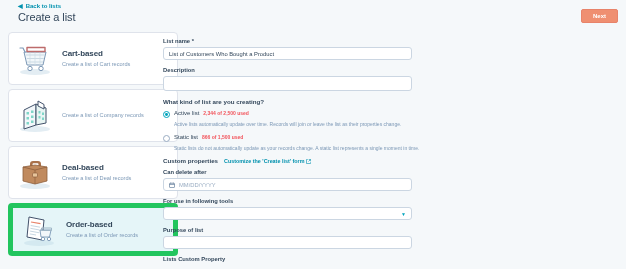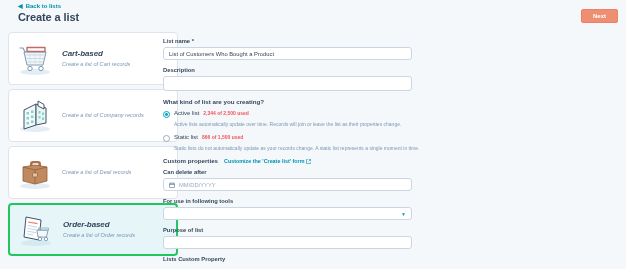--- a/index.html
+++ b/index.html
@@ -14,37 +14,37 @@
   
   .topbar { position: absolute; left: 0; top: 0; width: 626px; height: 30px; }
   .breadcrumb {
     position: absolute; left: 18px; top: 3px;
     display: flex; align-items: center; gap: 3px;
     font-size: 6px; color: #0091ae; font-weight: 600; cursor: pointer;
   }
   .breadcrumb .chev { font-size: 6px; line-height: 1; color: #0091ae; }
   .page-title {
     position: absolute; left: 18px; top: 11px;
-    font-size: 11px; font-weight: 700; color: #33475b; letter-spacing: -.1px;
+    font-size: 11px; font-weight: 400; color: #33475b; letter-spacing: -.1px;
   }
   .next-btn {
     position: absolute; right: 8px; top: 9px;
     background: #ef8f71; border: 1px solid #e8836a; border-radius: 2px;
     color: #ffffff; font-size: 6px; font-weight: 600;
     padding: 3px 11px; cursor: pointer; line-height: 1;
   }
 
   
-  .cards { position: absolute; left: 8px; top: 32px; width: 170px; font-style: italic; }
+  .cards { position: absolute; left: 8px; top: 32px; width: 170px; }
   .card {
     position: relative; display: flex; align-items: center; gap: 8px;
     background: #ffffff; border: 1px solid #dfe3eb; border-radius: 4px;
     padding: 8px 7px; margin-bottom: 4px; height: 53px; cursor: pointer;
   }
-  .card.selected { background: #e5f5f8; border: 2px solid #22c55e; }
+  .card.selected { background: #e5f5f8; border: 5px solid #22c55e; }
   .card .art { flex: 0 0 38px; height: 36px; position: relative; }
   .card .txt { flex: 1 1 auto; min-width: 0; }
   .card .t {
     font-size: 8px; font-weight: 700; color: #33475b; line-height: 1.15;
     margin-bottom: 3px; letter-spacing: -.1px;
   }
   .card .d { font-size: 5.6px; color: #7c98b6; line-height: 1.35; }
 
   
   .form { position: absolute; left: 163px; top: 38px; width: 300px; }
@@ -150,20 +150,21 @@
         <svg width="38" height="36" viewBox="0 0 38 36">
           <ellipse cx="19" cy="31" rx="15" ry="3" fill="#d9e7ef" opacity=".75"></ellipse>
           <path d="M14 9 Q14 6 17 6 L22 6 Q25 6 25 9 L25 11 L22.5 11 L22.5 9.3 Q22.5 8.3 21.5 8.3 L17.5 8.3 Q16.5 8.3 16.5 9.3 L16.5 11 L14 11 Z" fill="#a9714a"></path>
           <path d="M7 12 L19 10 L31 12 L31 26 L19 29 L7 26 Z" fill="#c08a5e" stroke="#8e5f3d" stroke-width=".8" stroke-linejoin="round"></path>
           <path d="M7 12 L19 15 L31 12" fill="none" stroke="#8e5f3d" stroke-width=".8"></path>
           <path d="M19 15 L19 29" stroke="#8e5f3d" stroke-width=".7"></path>
           <rect x="16.5" y="18" width="5" height="4" rx="1" fill="#e7c49b" stroke="#8e5f3d" stroke-width=".7"></rect>
         </svg>
       </div>
       <div class="txt">
+        <div class="t">Deal-based</div>
         <div class="d">Create a list of Deal records</div>
       </div>
     </div>
 
     <div class="card selected">
       <div class="art">
         <svg width="38" height="36" viewBox="0 0 38 36">
           <ellipse cx="19" cy="31" rx="15" ry="3" fill="#cfe6ee" opacity=".8"></ellipse>
           <path d="M9 5 L24 8 L22 28 L7 25 Z" fill="#ffffff" stroke="#43526b" stroke-width="1" stroke-linejoin="round"></path>
           <path d="M11 10 L20.5 11.7" stroke="#e8836a" stroke-width="1.2"></path>

